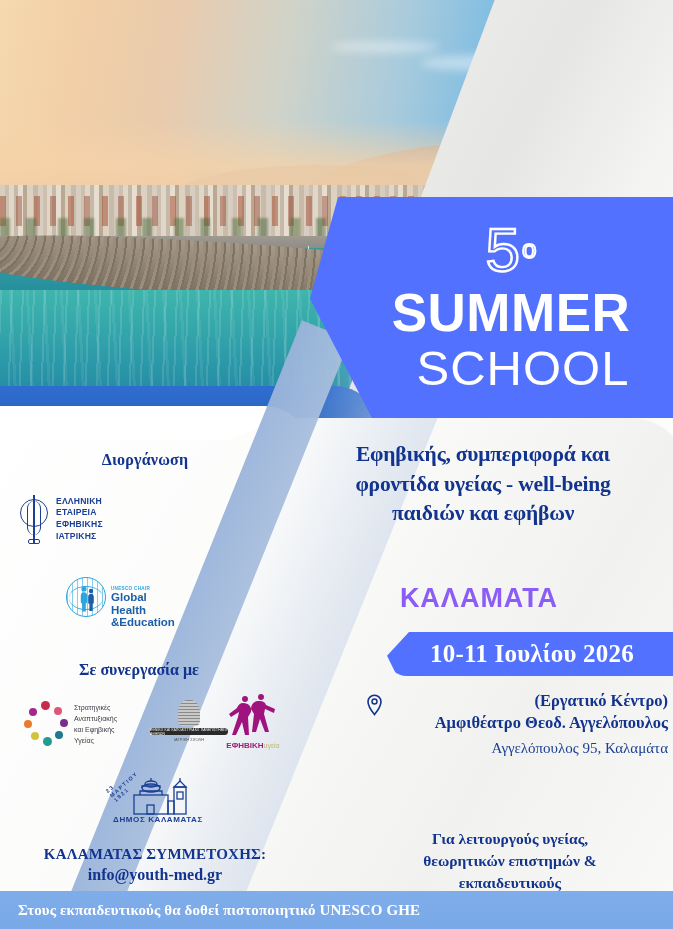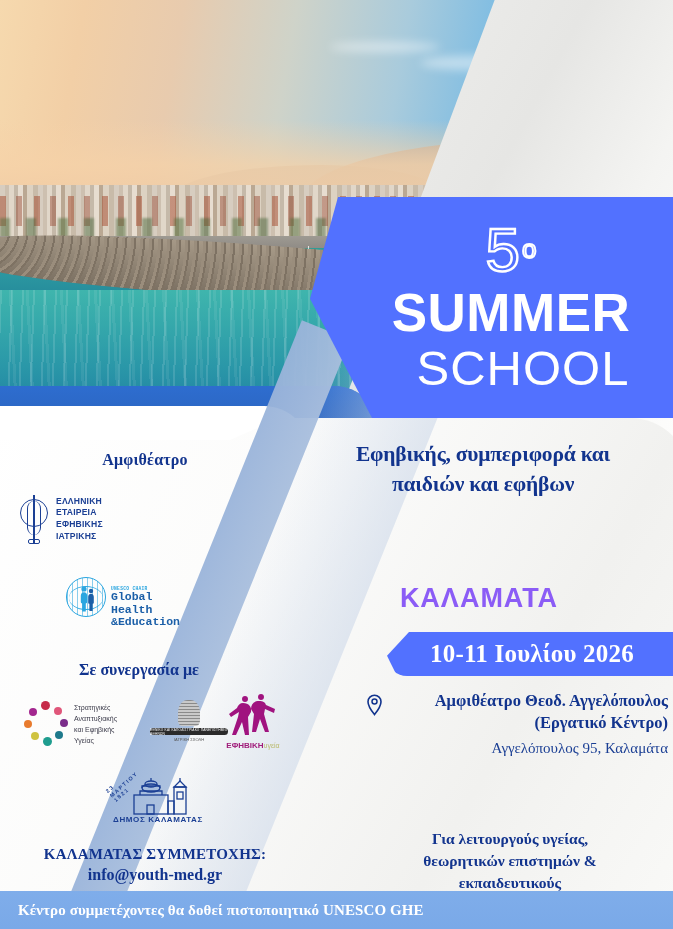--- a/index.html
+++ b/index.html
@@ -331,21 +331,21 @@
       repeating-linear-gradient(90deg, rgba(43,166,224,.55) 0 1px, rgba(0,0,0,0) 1px 5px);
   }
   .ghe .sphere .lat {
     position:absolute; left:2px; top:8px; width:34px; height:24px;
     border-top:1px solid #2ba6e0; border-bottom:1px solid #2ba6e0; border-radius:50%;
   }
   .ghe .sphere .person {
     position:absolute; left:13px; top:7px; width:15px; height:28px;
   }
   .ghe .gtxt {
-    font-family:Liberation Mono, monospace;
+    font-family:Liberation Sans, sans-serif;
     line-height:1.1;
     margin-top:21px;
   }
   .ghe .gtop { color:#2ba6e0; font-size:4.6px; font-weight:700; letter-spacing:.3px; }
   .ghe .g1 { color:#1b5fa8; font-weight:700; font-size:11.5px; }
   .ghe .g2 { color:#1b5fa8; font-weight:700; font-size:11.5px; }
 
   
   .strat { left:22px; top:697px; width:120px; height:54px; display:flex; align-items:center; gap:6px;}
   .strat .ring { position:relative; width:46px; height:46px; flex:0 0 46px;}
@@ -459,46 +459,47 @@
         <span>5</span>
         <span class="ord">ο</span>
       </div>
       <div class="summer">SUMMER</div>
       <div class="school">SCHOOL</div>
     </div>
   </div>
 
   <div class="subtitle">
     <div>Εφηβικής, συμπεριφορά και</div>
+    <div>φροντίδα υγείας - well-being</div>
     <div>παιδιών και εφήβων</div>
   </div>
 
   <div class="city-name">ΚΑΛΑΜΑΤΑ</div>
 
   <div class="date-banner">
     <span>10-11 Ιουλίου 2026</span>
   </div>
 
   <svg class="pin" viewBox="0 0 17 22">
     <path d="M8.5 1.2C4.9 1.2 2 4.1 2 7.7c0 4.8 6.5 12.9 6.5 12.9S15 12.5 15 7.7c0-3.6-2.9-6.5-6.5-6.5z" fill="none" stroke="#12348e" stroke-width="1.6"></path>
     <circle cx="8.5" cy="7.6" r="2.5" fill="none" stroke="#12348e" stroke-width="1.5"></circle>
   </svg>
   <div class="venue">
+    <div class="v1">(Εργατικό Κέντρο)</div>
     <div class="v1">Αμφιθέατρο Θεοδ. Αγγελόπουλος</div>
-    <div class="v1">(Εργατικό Κέντρο)</div>
     <div class="v2">Αγγελόπουλος 95, Καλαμάτα</div>
   </div>
 
   <div class="audience">
     <div>Για λειτουργούς υγείας,</div>
     <div>θεωρητικών επιστημών &amp;</div>
     <div>εκπαιδευτικούς</div>
   </div>
 
-  <div class="org-title">Αμφιθέατρο</div>
+  <div class="org-title">Διοργάνωση</div>
 
   <div class="logo hsam">
     <div class="mark">
       <div class="ring"></div>
         <div class="rod"></div>
         <div class="snake"></div>
         <div class="base"></div>
     </div>
     <div class="txt">
       <div>ΕΛΛΗΝΙΚΗ</div>
@@ -587,16 +588,16 @@
     </svg>
     <div class="cap">ΔΗΜΟΣ ΚΑΛΑΜΑΤΑΣ</div>
   </div>
 
   <div class="reg">
     <div class="r1">ΚΑΛΑΜΑΤΑΣ ΣΥΜΜΕΤΟΧΗΣ:</div>
     <div class="r2">info@youth-med.gr</div>
   </div>
 
   <div class="footer">
-    <span>Κέντρο συμμετέχοντες θα δοθεί πιστοποιητικό UNESCO GHE</span>
+    <span>Στους εκπαιδευτικούς θα δοθεί πιστοποιητικό UNESCO GHE</span>
   </div>
 
 </div>
 
 </body></html>

